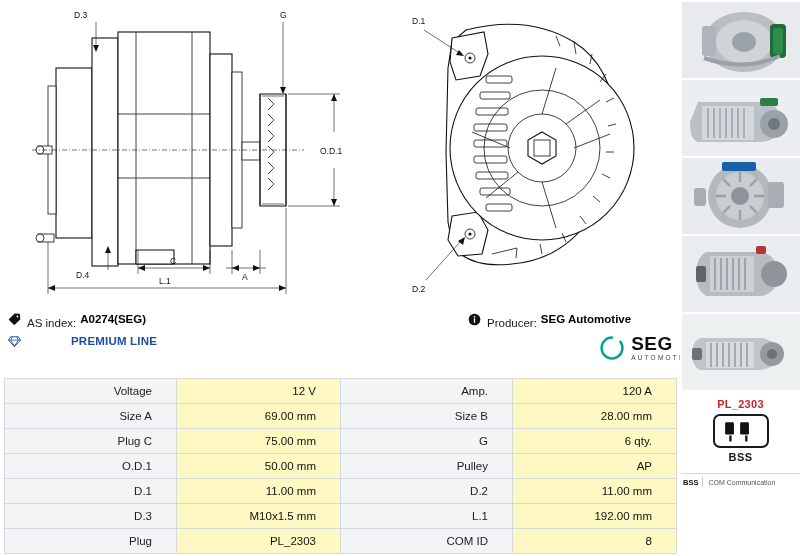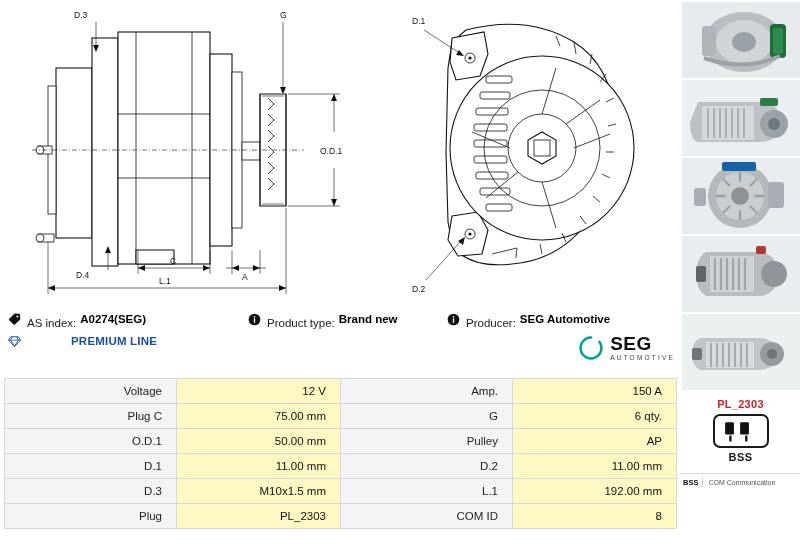--- a/index.html
+++ b/index.html
@@ -78,21 +78,21 @@
   .legend .sep { width:1px; height:10px; background:#d0d0d0; margin-right:5px; }
 
   
   .info {
     position: absolute; left: 0; top: 308px;
     width: 680px; height: 68px;
   }
   .info-col { position: absolute; top: 0; }
   .info-col.c1 { left: 8px;   width: 240px; }
   .info-col.c2 { left: 248px; width: 200px; }
-  .info-col.c3 { left: 447px; width: 232px; }
+  .info-col.c3 { left: 468px; width: 232px; }
 
   .info-row {
     display: flex; align-items: center;
     height: 22px;
     font-size: 11.5px;
     white-space: nowrap;
   }
   .info-row .ic { margin-right: 6px; display: inline-flex; align-items: center; }
   .info-row .lbl { color: #1a1a1a; margin-top: 7px; }
   .info-row .val { font-weight: bold; color: #000; margin-left: 4px; }
@@ -112,21 +112,21 @@
   .spec {
     position: absolute; left: 4px; top: 378px;
     width: 672px;
     border-collapse: collapse;
     table-layout: fixed;
     font-size: 11.5px;
   }
   .spec td {
     border: 1px solid #d5d8dc;
     height: 25px;
-    padding: 0 14px;
+    padding: 0 24px;
   }
   .spec td.k { text-align: right; background: #f2f4f6; color: #222; }
   .spec td.v { text-align: right; background: #fef9c3; color: #111; }
   .spec col.k1 { width: 172px; }
   .spec col.v1 { width: 164px; }
   .spec col.k2 { width: 172px; }
   .spec col.v2 { width: 164px; }
 
   .dim { font-size: 8.5px; fill: #111; font-family: "Liberation Sans", sans-serif; }
   .ln  { stroke: #111; stroke-width: .8; fill: none; }
@@ -289,31 +289,20 @@
           <svg width="13" height="13" viewBox="0 0 16 16">
               <path d="M3.2 2.2h9.6l2.6 4.1L8 14.2 0.6 6.3z" fill="none" stroke="#1b4fa0" stroke-width="1.2"></path>
               <path d="M0.8 6.3h14.4M5.3 2.3 3.4 6.3 8 13.9M10.7 2.3l1.9 4-4.6 7.6" fill="none" stroke="#1b4fa0" stroke-width="1"></path>
             </svg>
         </span>
         <span>PREMIUM LINE</span>
       </div>
     </div>
 
     <div class="info-col c2">
-      <div class="info-row">
-        <span class="ic">
-          <svg width="13" height="13" viewBox="0 0 16 16">
-              <circle cx="8" cy="8" r="7.2" fill="#111"></circle>
-              <rect x="7.2" y="6.6" width="1.6" height="5.4" fill="#fff"></rect>
-              <rect x="7.2" y="3.8" width="1.6" height="1.9" fill="#fff"></rect>
-            </svg>
-        </span>
-        <span class="lbl">Product type:</span>
-        <span class="val">Brand new</span>
-      </div>
     </div>
 
     <div class="info-col c3">
       <div class="info-row">
         <span class="ic">
           <svg width="13" height="13" viewBox="0 0 16 16">
               <circle cx="8" cy="8" r="7.2" fill="#111"></circle>
               <rect x="7.2" y="6.6" width="1.6" height="5.4" fill="#fff"></rect>
               <rect x="7.2" y="3.8" width="1.6" height="1.9" fill="#fff"></rect>
             </svg>
@@ -338,21 +327,27 @@
         <col class="k1">
         <col class="v1">
         <col class="k2">
         <col class="v2">
       </colgroup>
     <tbody>
       <tr>
         <td class="k">Voltage</td>
         <td class="v">12 V</td>
         <td class="k">Amp.</td>
-        <td class="v">150 A</td>
+        <td class="v">120 A</td>
+      </tr>
+      <tr>
+        <td class="k">Size A</td>
+        <td class="v">69.00 mm</td>
+        <td class="k">Size B</td>
+        <td class="v">28.00 mm</td>
       </tr>
       <tr>
         <td class="k">Plug C</td>
         <td class="v">75.00 mm</td>
         <td class="k">G</td>
         <td class="v">6 qty.</td>
       </tr>
       <tr>
         <td class="k">O.D.1</td>
         <td class="v">50.00 mm</td>

